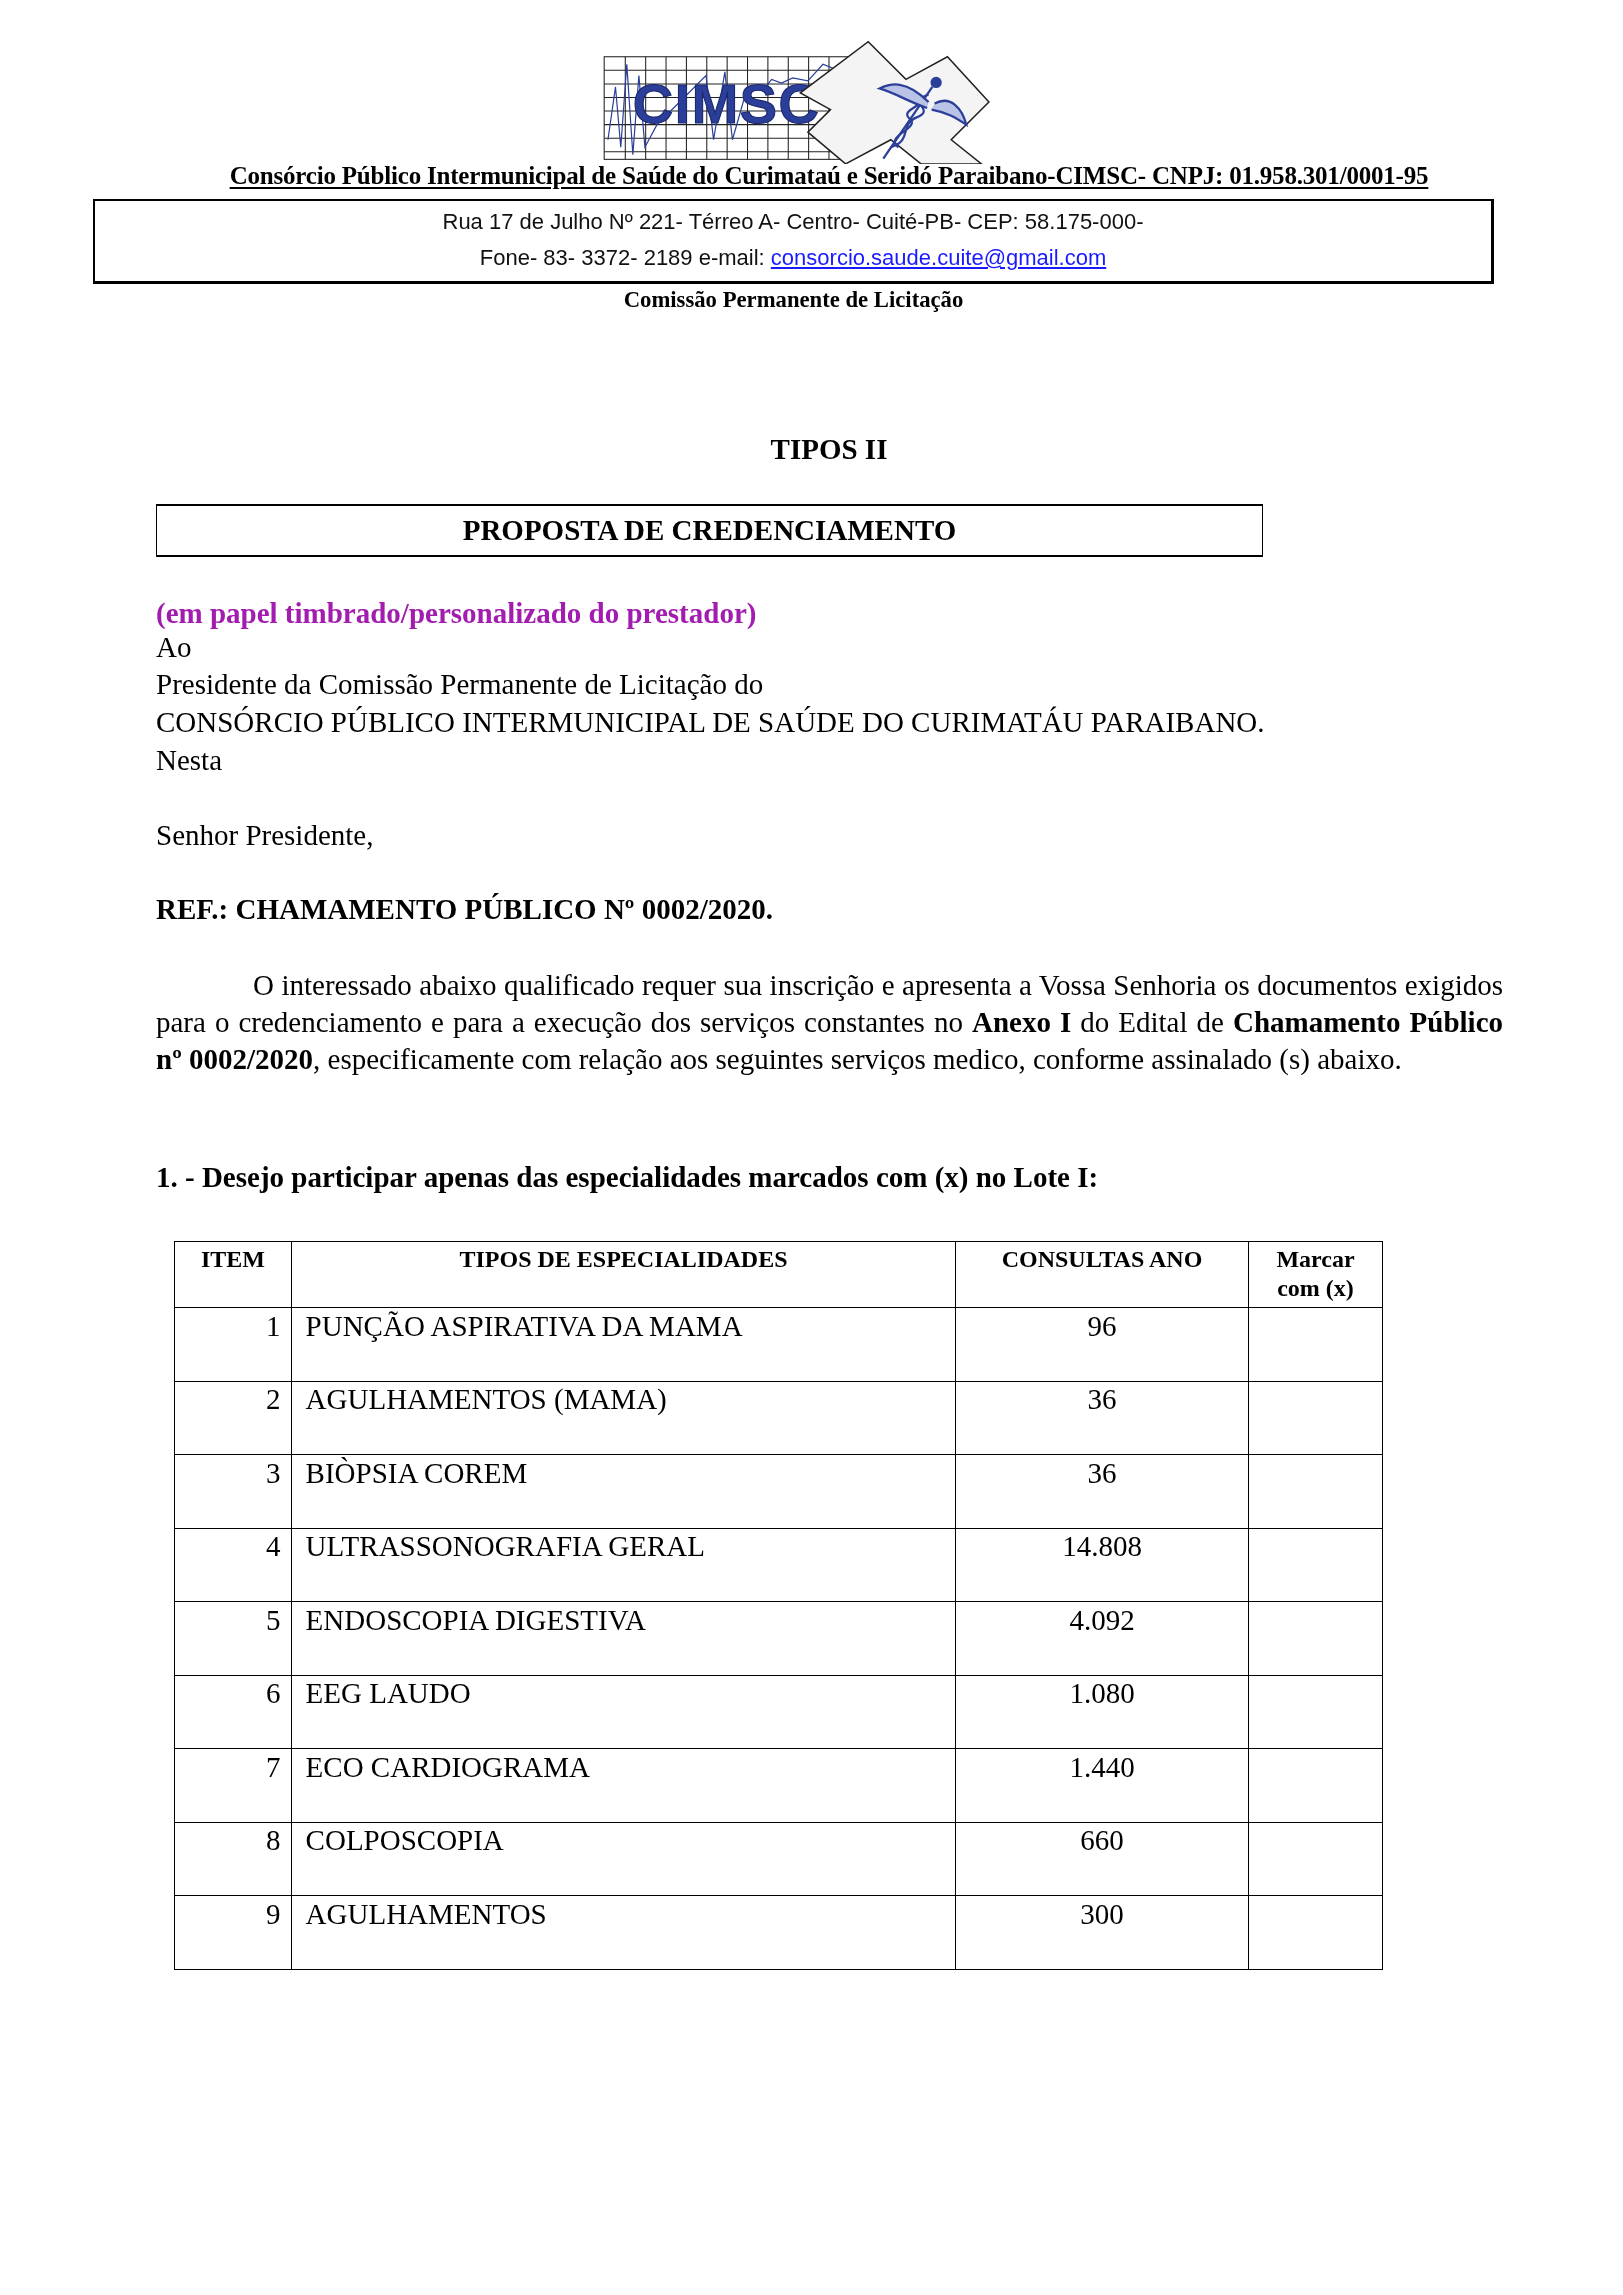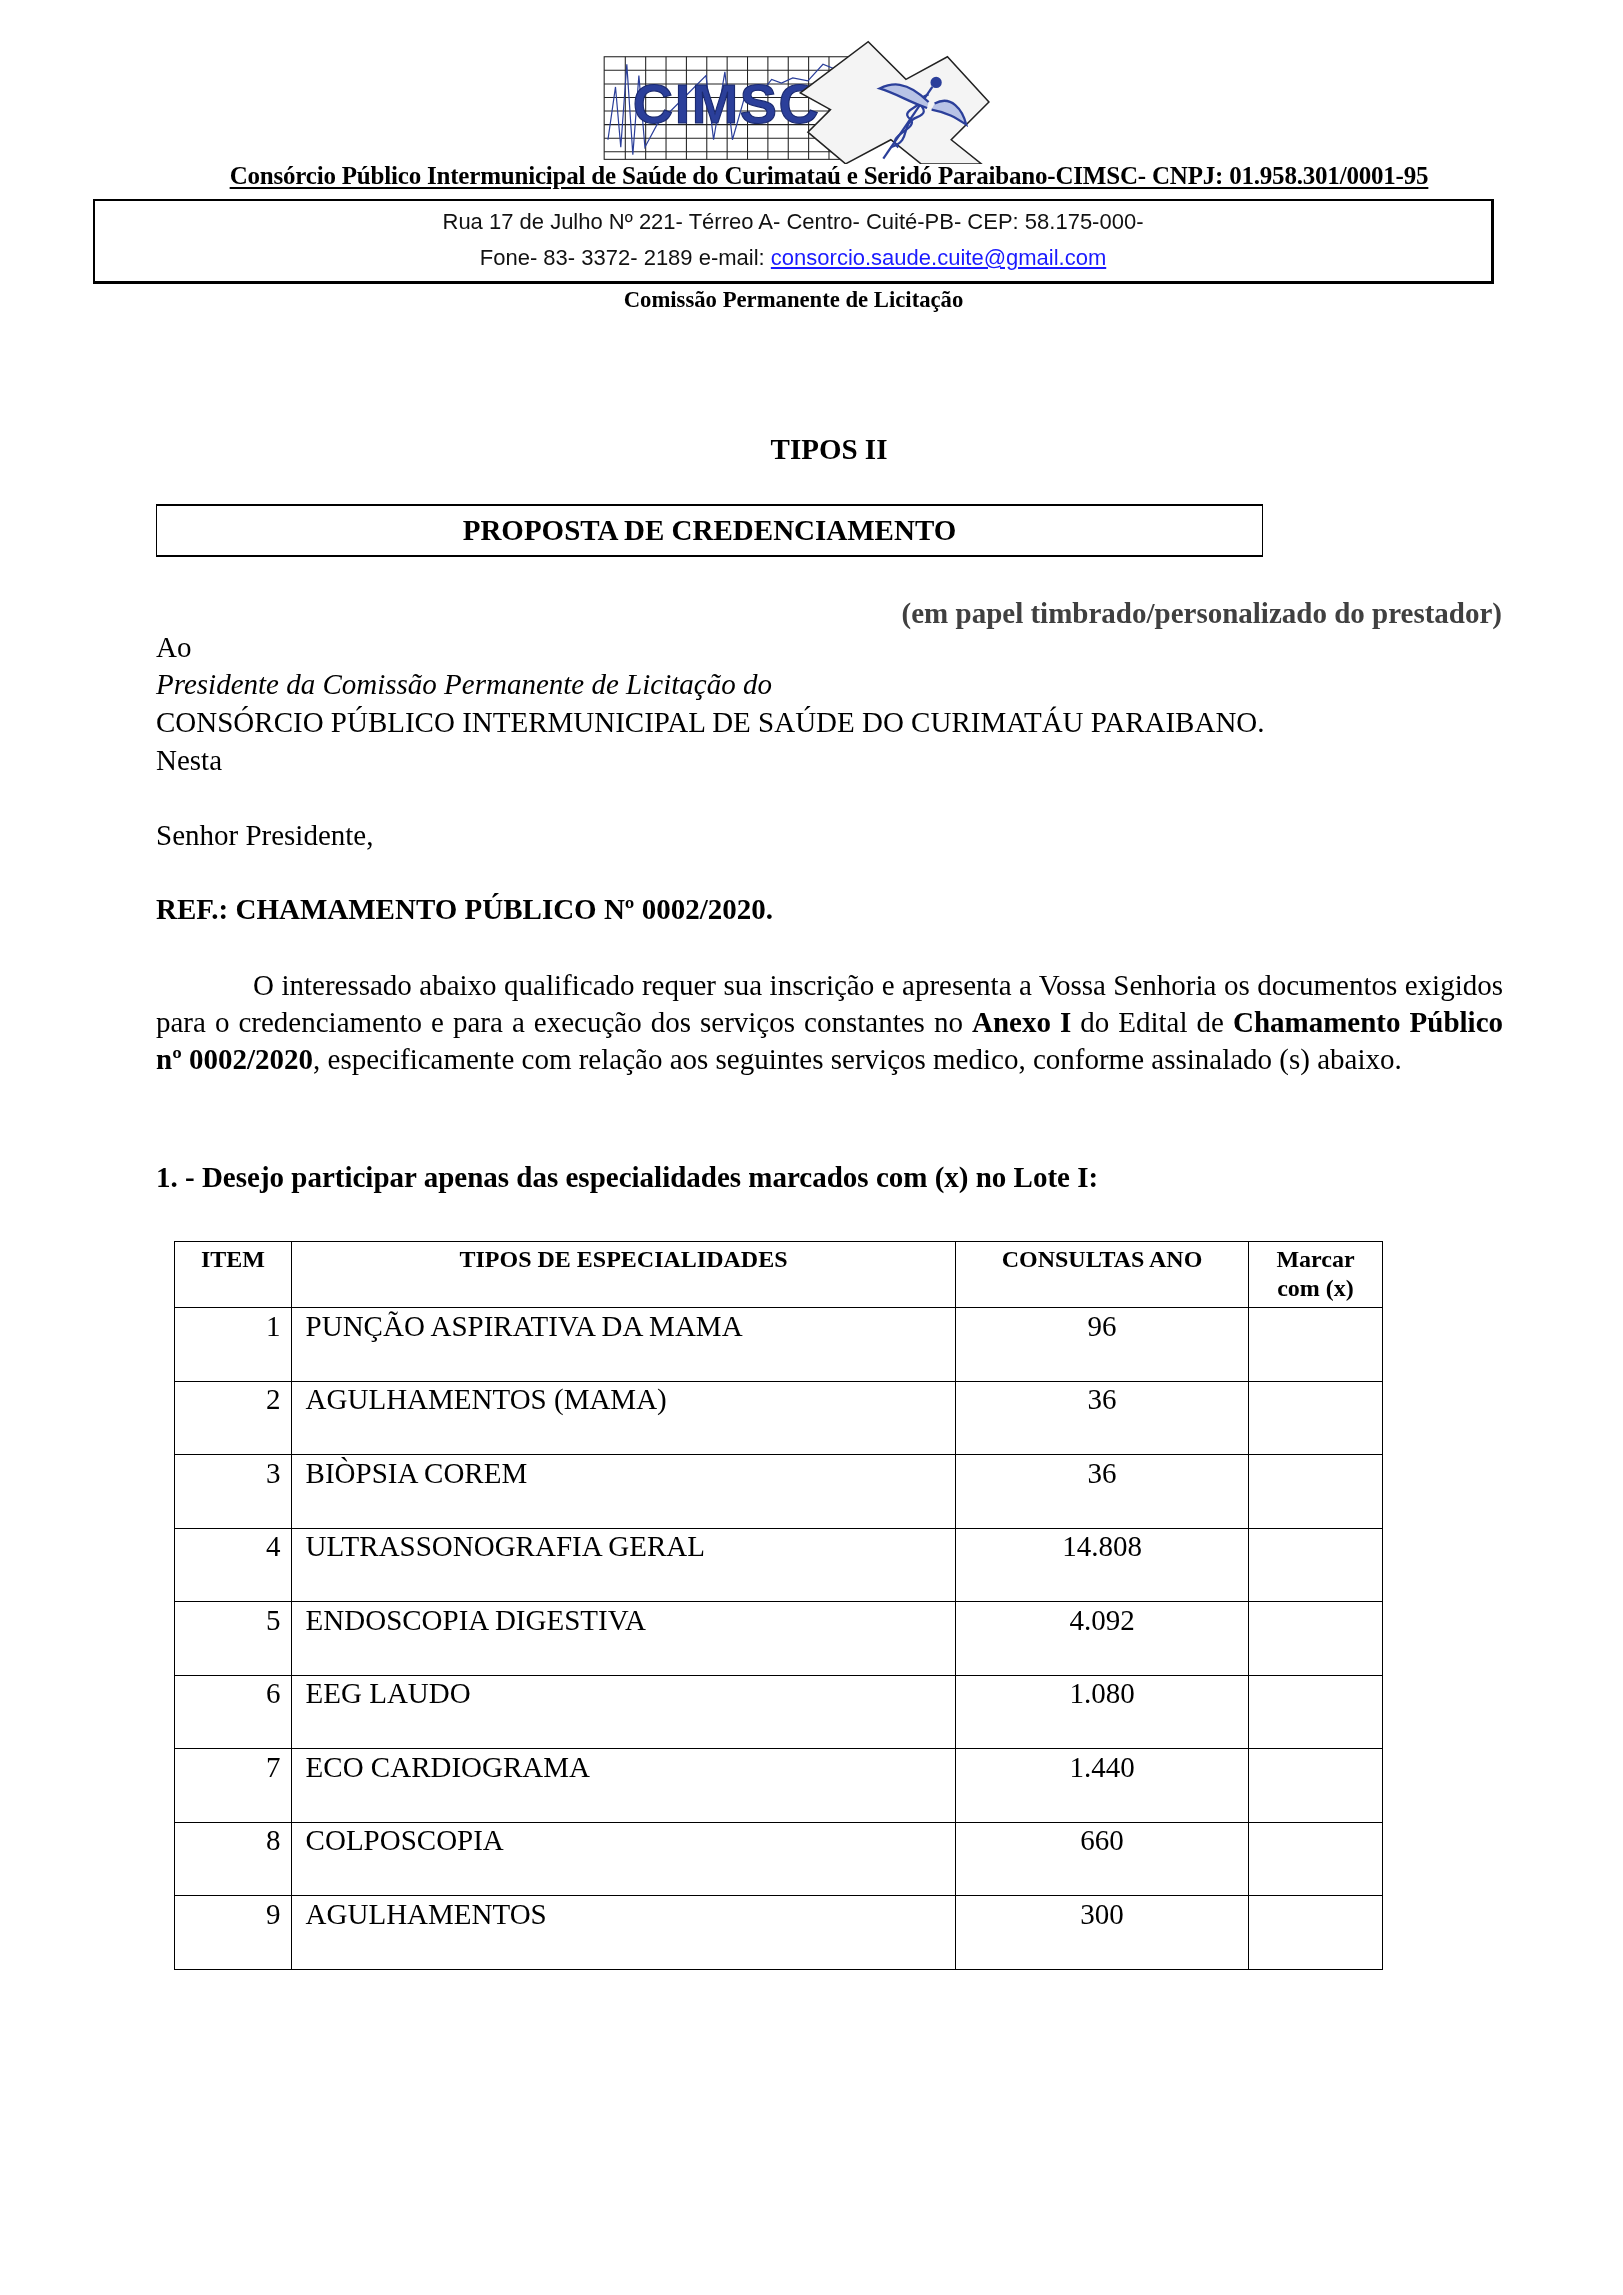--- a/index.html
+++ b/index.html
@@ -71,24 +71,24 @@
       border-top-width: 2.3px;
       border-bottom-width: 2.3px;
       box-sizing: border-box;
       text-align: center;
       font-weight: bold;
       font-size: 29px;
       line-height: 48px;
     }
     #letterhead-note {
       left: 156px; top: 597px; width: 1346px;
-      text-align: right;
-      font-weight: bold;
-      font-size: 29px;
-      color: #404040;
+      text-align: left;
+      font-weight: bold;
+      font-size: 29px;
+      color: #a21caf;
     }
 
     
     .body-line {
       left: 156px;
       font-size: 29px;
       white-space: nowrap;
     }
     #ref-line { font-weight: bold; }
 
@@ -207,21 +207,21 @@
 
 <div id="annex-title" class="abs">TIPOS II</div>
 
 <div id="proposal-box" class="abs">
   <span>PROPOSTA DE CREDENCIAMENTO</span>
 </div>
 
 <div id="letterhead-note" class="abs">(em papel timbrado/personalizado do prestador)</div>
 
 <div class="abs body-line" style="top:631px;">Ao</div>
-<div class="abs body-line" style="top:668px;font-style:italic;">Presidente da Comissão Permanente de Licitação do</div>
+<div class="abs body-line" style="top:668px;">Presidente da Comissão Permanente de Licitação do</div>
 <div class="abs body-line" style="top:706px;">CONSÓRCIO PÚBLICO INTERMUNICIPAL DE SAÚDE DO CURIMATÁU PARAIBANO.</div>
 <div class="abs body-line" style="top:744px;">Nesta</div>
 
 <div class="abs body-line" style="top:819px;">Senhor Presidente,</div>
 
 <div id="ref-line" class="abs body-line" style="top:893px;">REF.: CHAMAMENTO PÚBLICO Nº 0002/2020.</div>
 
 <div id="paragraph" class="abs"><span>O interessado abaixo qualificado requer sua inscrição e apresenta a Vossa Senhoria os documentos exigidos para o credenciamento e para a execução dos serviços constantes no </span><b>Anexo I</b><span> do Edital de </span><b>Chamamento Público nº 0002/2020</b><span>, especificamente com relação aos seguintes serviços medico, conforme assinalado (s) abaixo.</span></div>
 
 <div id="section-title" class="abs">1. - Desejo participar apenas das especialidades marcados com (x) no Lote I:</div>

